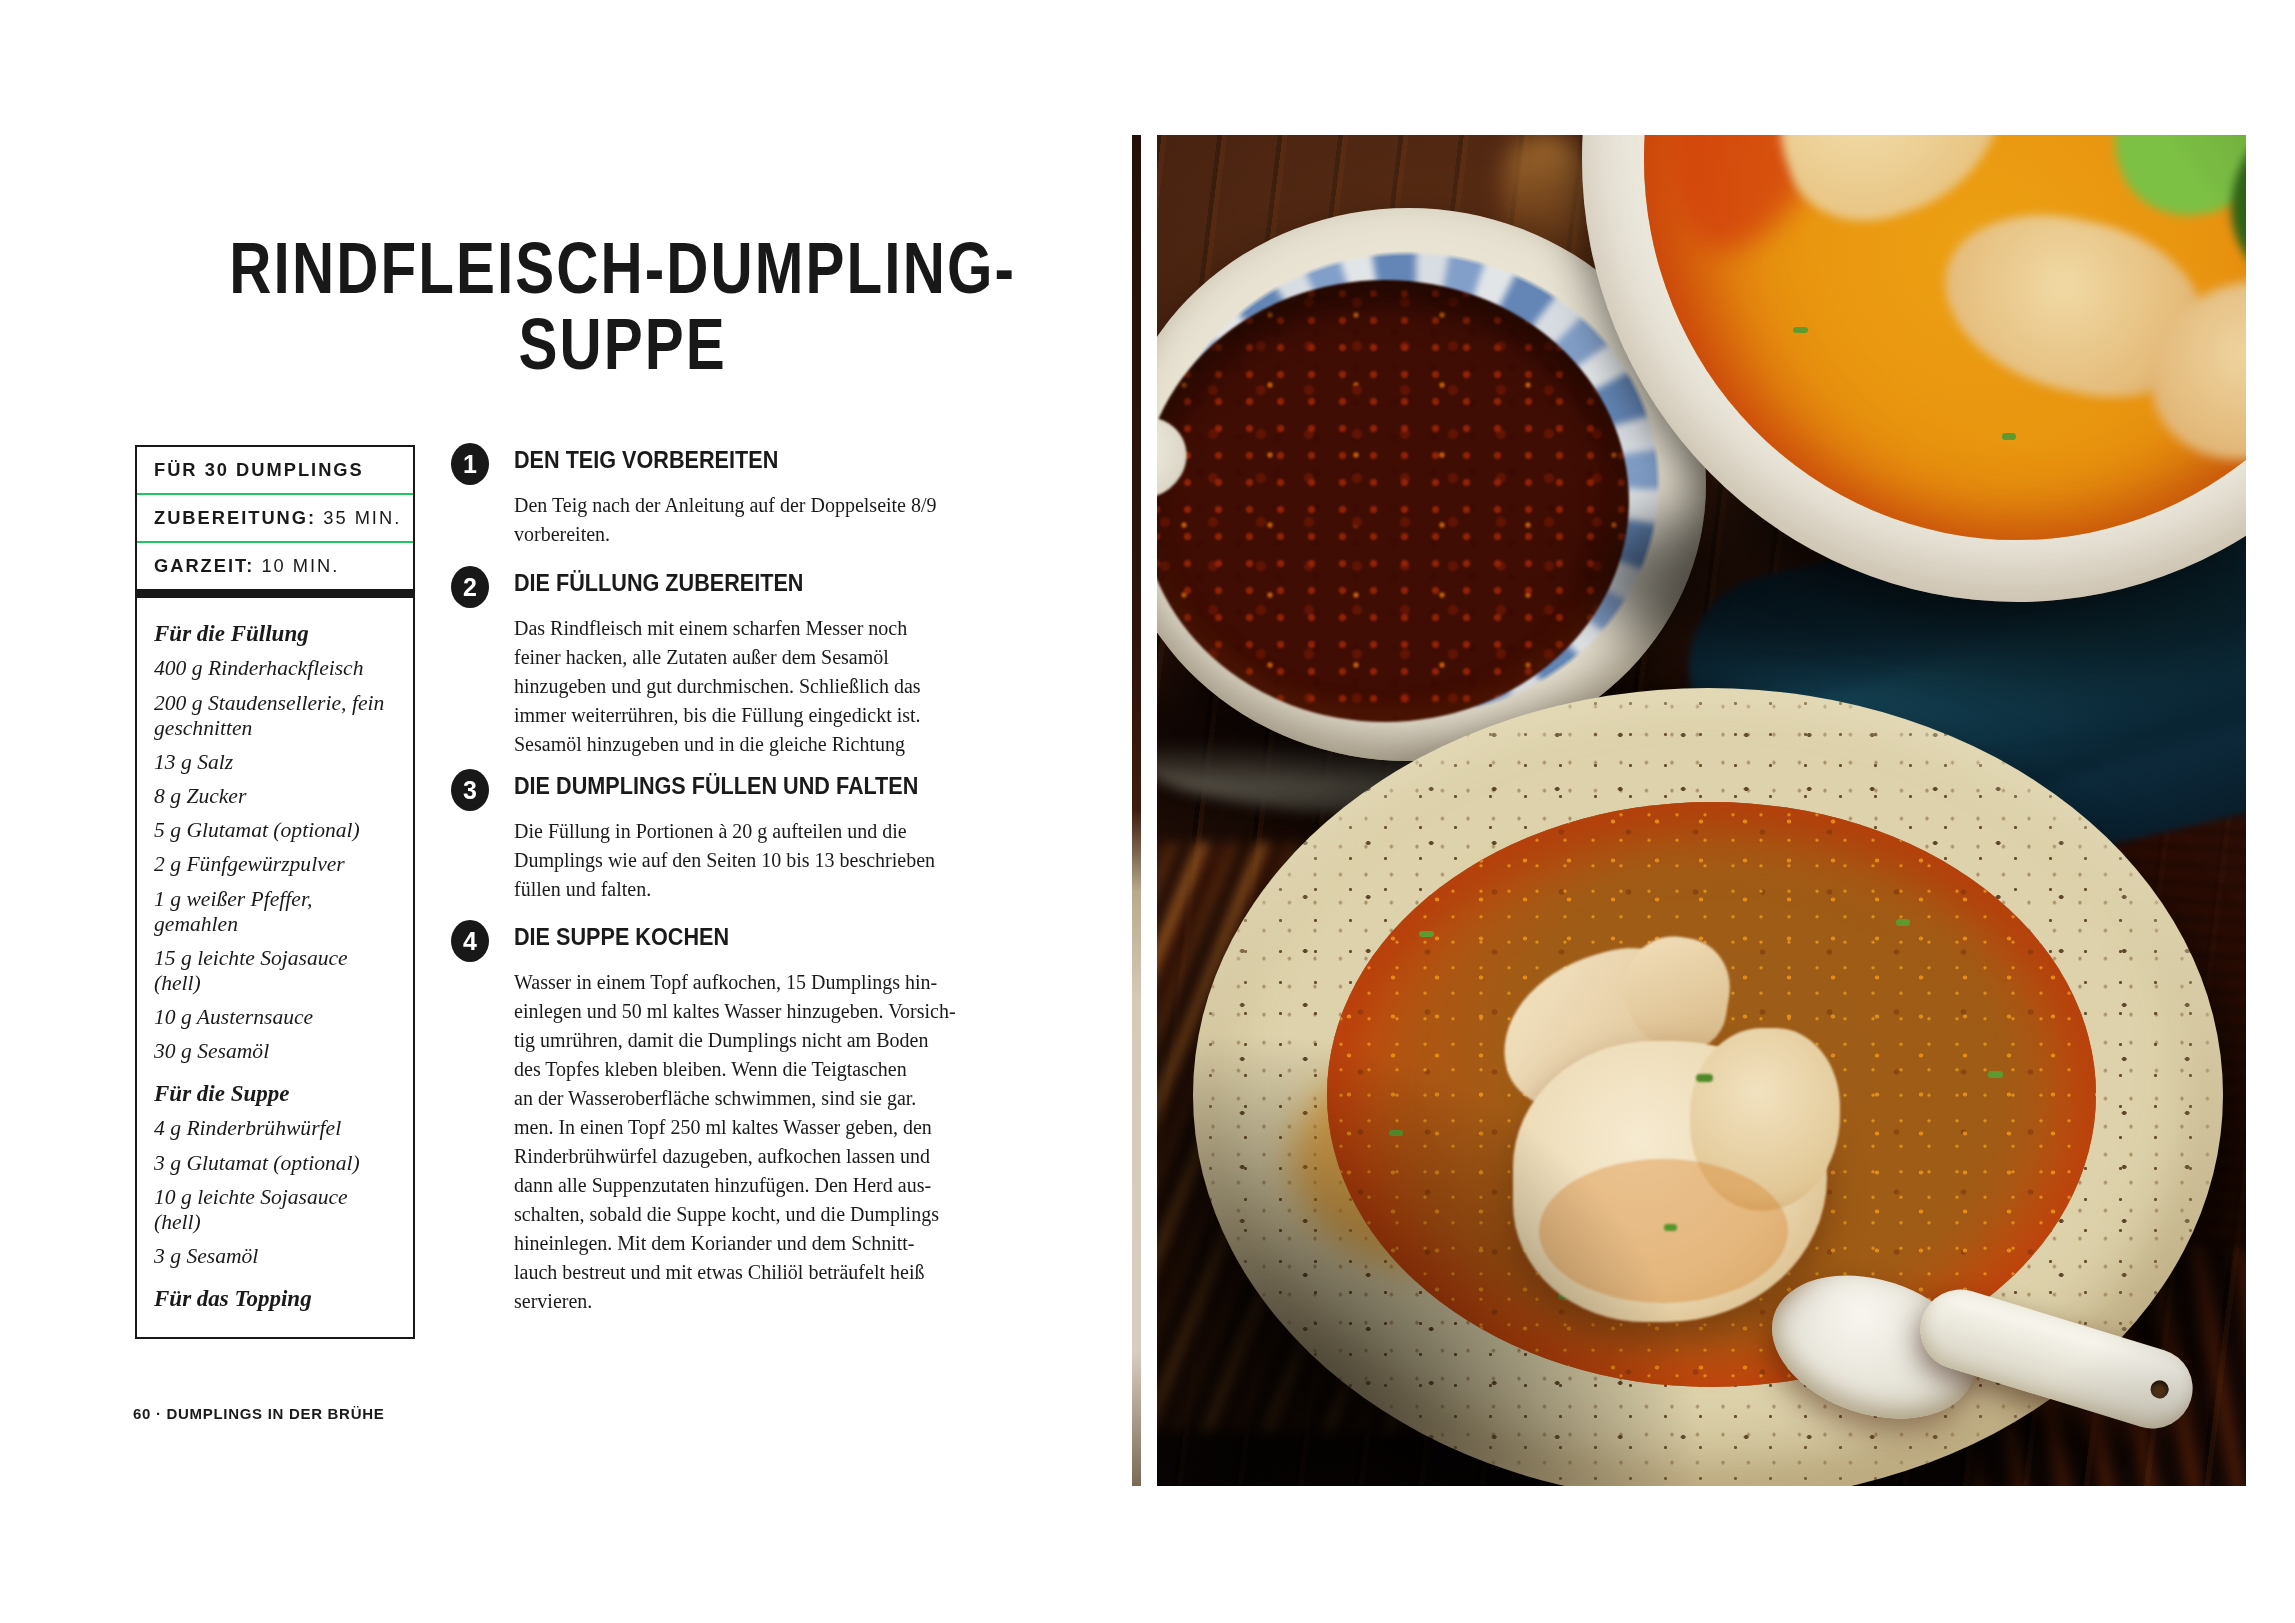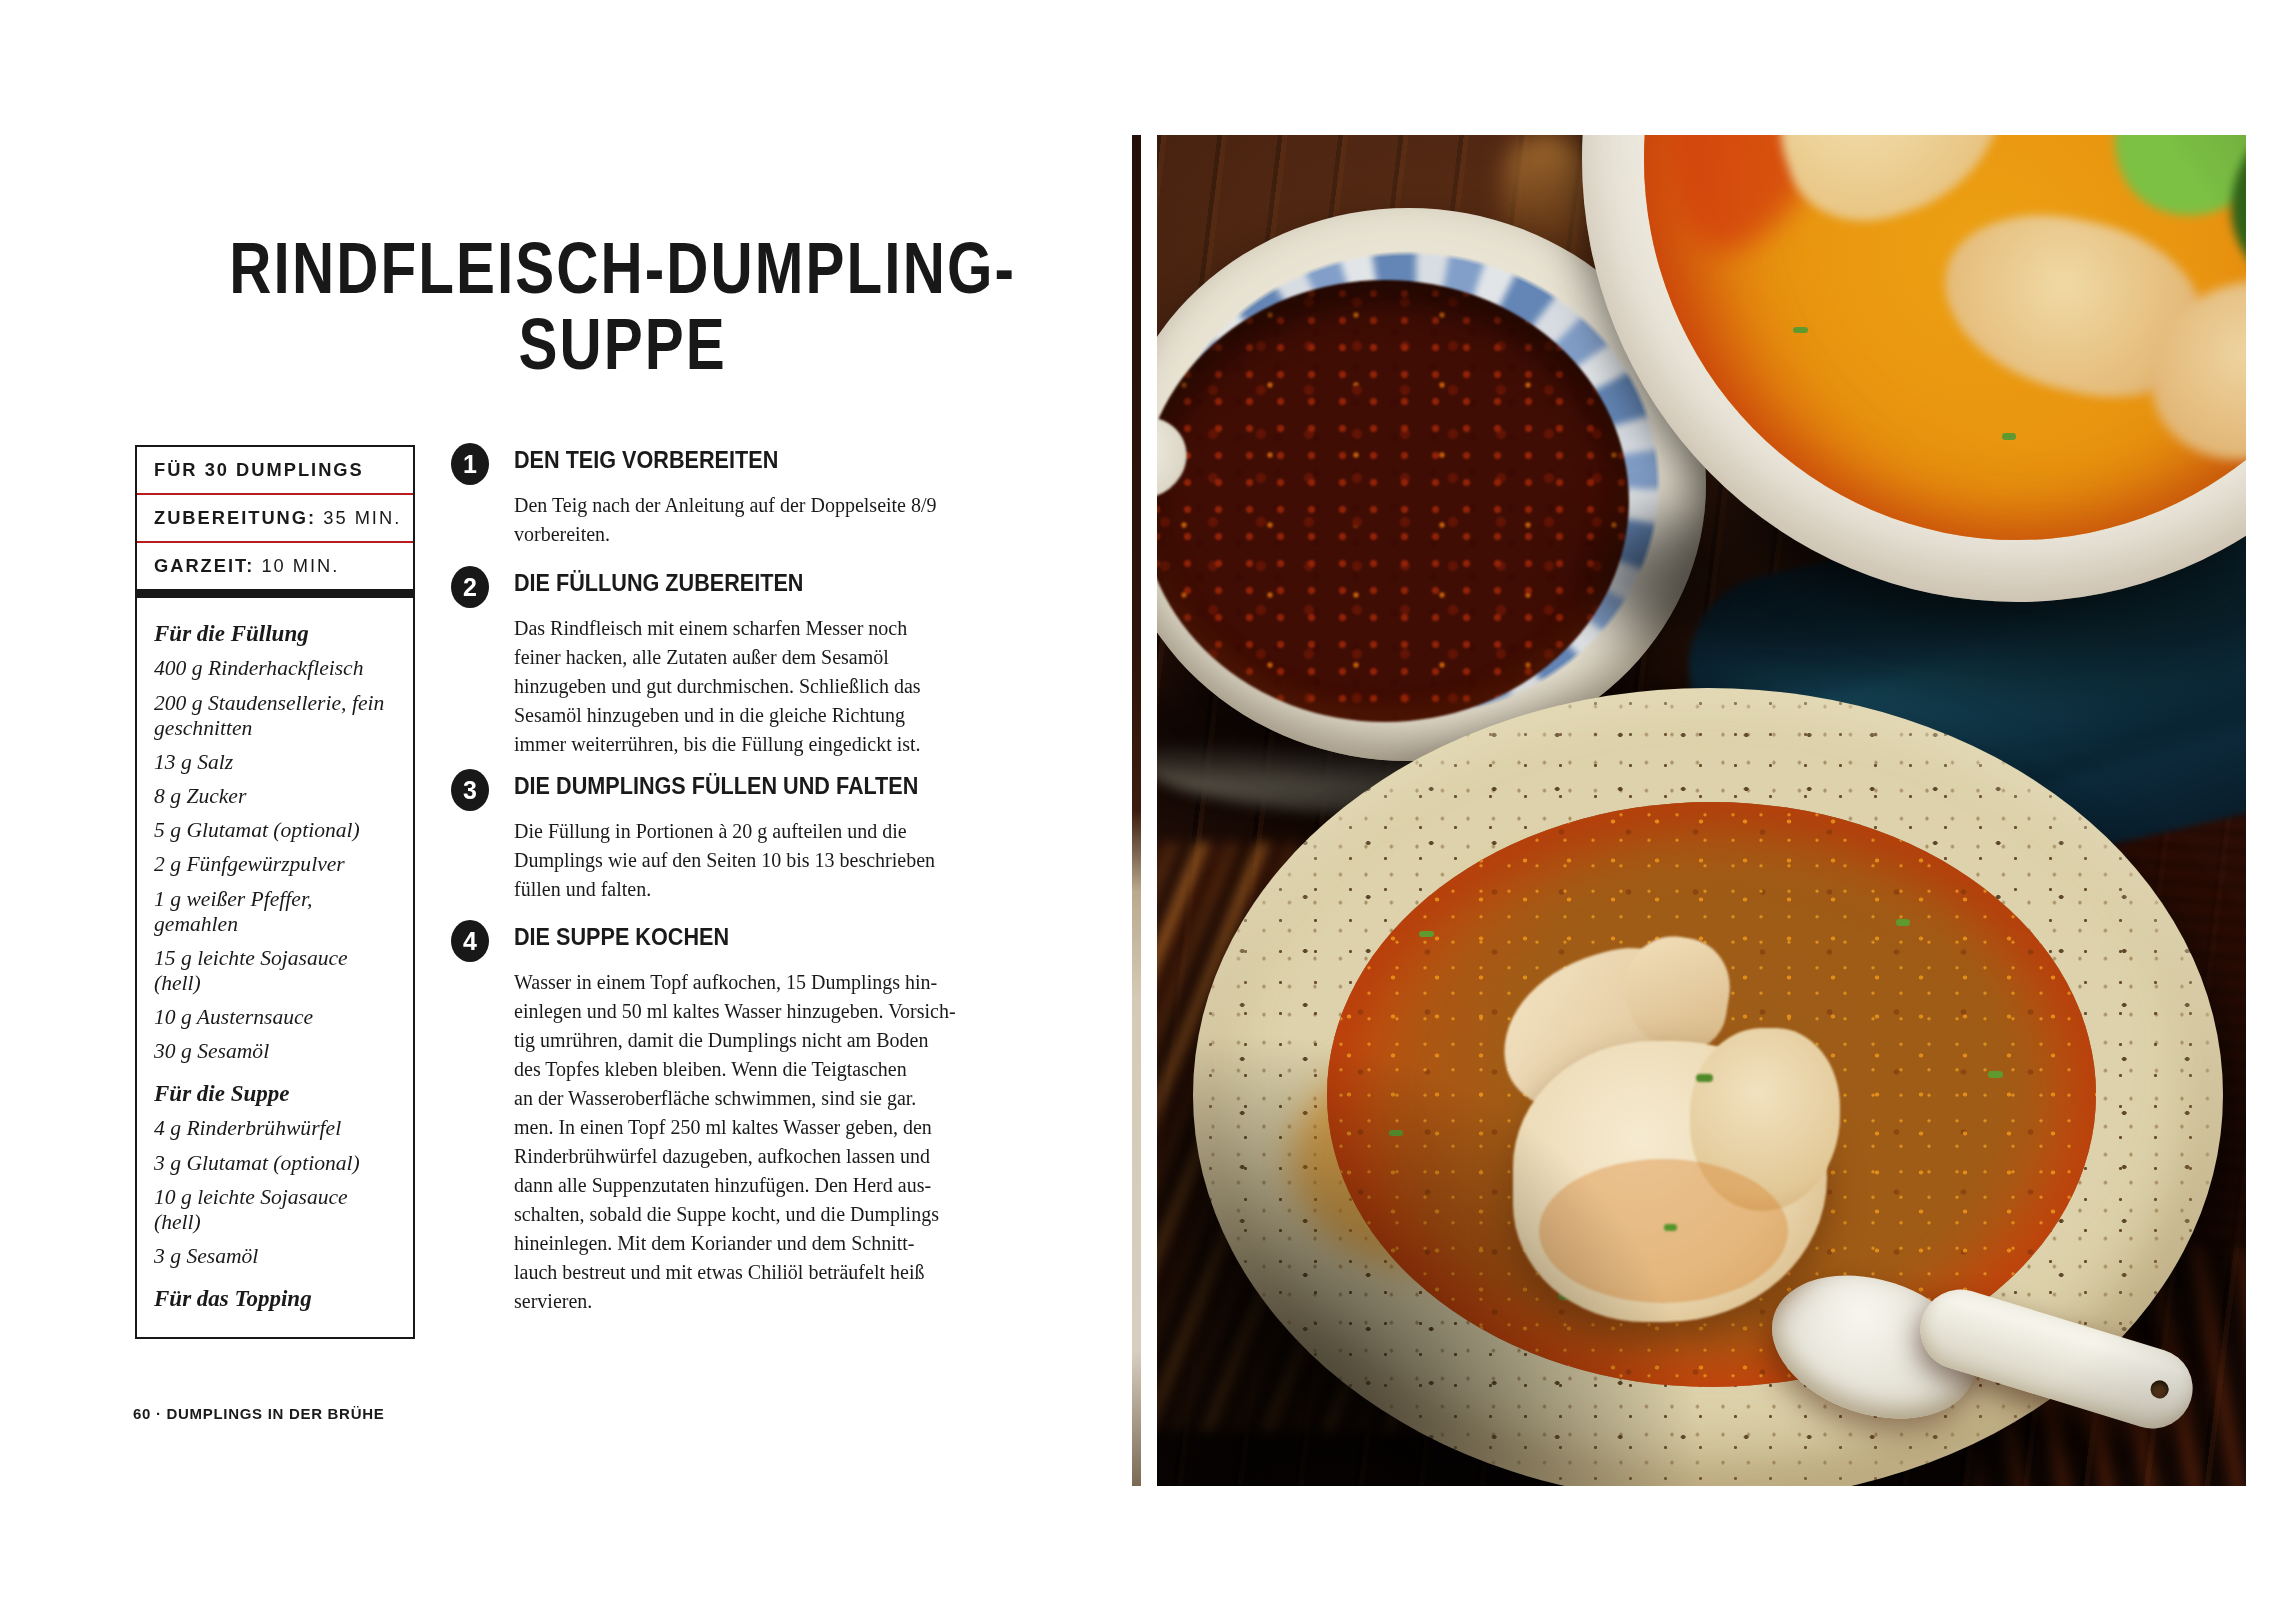--- a/index.html
+++ b/index.html
@@ -5,21 +5,21 @@
   html,body{margin:0;padding:0;background:#ffffff;}
   body{width:2295px;height:1623px;position:relative;font-family:"Liberation Sans",sans-serif;color:#1a1a1a;overflow:hidden;}
 
   
   .title-wrap{position:absolute;left:131px;top:230px;width:922px;text-align:center;}
   .title-inner{display:inline-block;transform:scaleX(0.8);transform-origin:50% 0;font-weight:bold;
     font-size:73px;line-height:76px;letter-spacing:2.6px;color:#181818;white-space:nowrap;}
 
   .info-box{position:absolute;left:135px;top:445px;width:280px;min-height:884px;box-sizing:border-box;
     border:2.6px solid #181818;background:#fff;}
-  .info-row{height:46px;line-height:46px;border-bottom:2px solid #b91c1c;padding-left:17px;
+  .info-row{height:46px;line-height:46px;border-bottom:2px solid #22c55e;padding-left:17px;
     font-size:18.3px;font-weight:bold;letter-spacing:2px;white-space:nowrap;}
   .info-row .val{font-weight:normal;letter-spacing:2px;}
   .divider-bar{height:8.5px;background:#181818;}
   .ing-area{padding:19.6px 15.7px 15.7px 17px;}
   .ing-group-heading{font-family:"Liberation Serif",serif;font-style:italic;font-weight:bold;
     font-size:23px;line-height:27.5px;margin:15.7px 0 9.2px 0;}
   .ing-group:first-child .ing-group-heading{margin-top:2.6px;}
   .ing{font-family:"Liberation Serif",serif;font-style:italic;font-size:21.6px;line-height:25px;margin-bottom:9.2px;}
 
   .steps{position:absolute;left:451px;top:0;width:621px;}
@@ -228,22 +228,22 @@
 
   <div class="step" style="top:570px;">
     <div class="step-badge">
       <span>2</span>
     </div>
     <span class="step-heading">DIE FÜLLUNG ZUBEREITEN</span>
     <div class="step-body">
         <div class="body-line">Das Rindfleisch mit einem scharfen Messer noch</div>
         <div class="body-line">feiner hacken, alle Zutaten außer dem Sesamöl</div>
         <div class="body-line">hinzugeben und gut durchmischen. Schließlich das</div>
+        <div class="body-line">immer weiterrühren, bis die Füllung eingedickt ist.</div>
         <div class="body-line">Sesamöl hinzugeben und in die gleiche Richtung</div>
-        <div class="body-line">immer weiterrühren, bis die Füllung eingedickt ist.</div>
       </div>
   </div>
 
   <div class="step" style="top:773px;">
     <div class="step-badge">
       <span>3</span>
     </div>
     <span class="step-heading">DIE DUMPLINGS FÜLLEN UND FALTEN</span>
     <div class="step-body">
         <div class="body-line">Die Füllung in Portionen à 20 g aufteilen und die</div>

